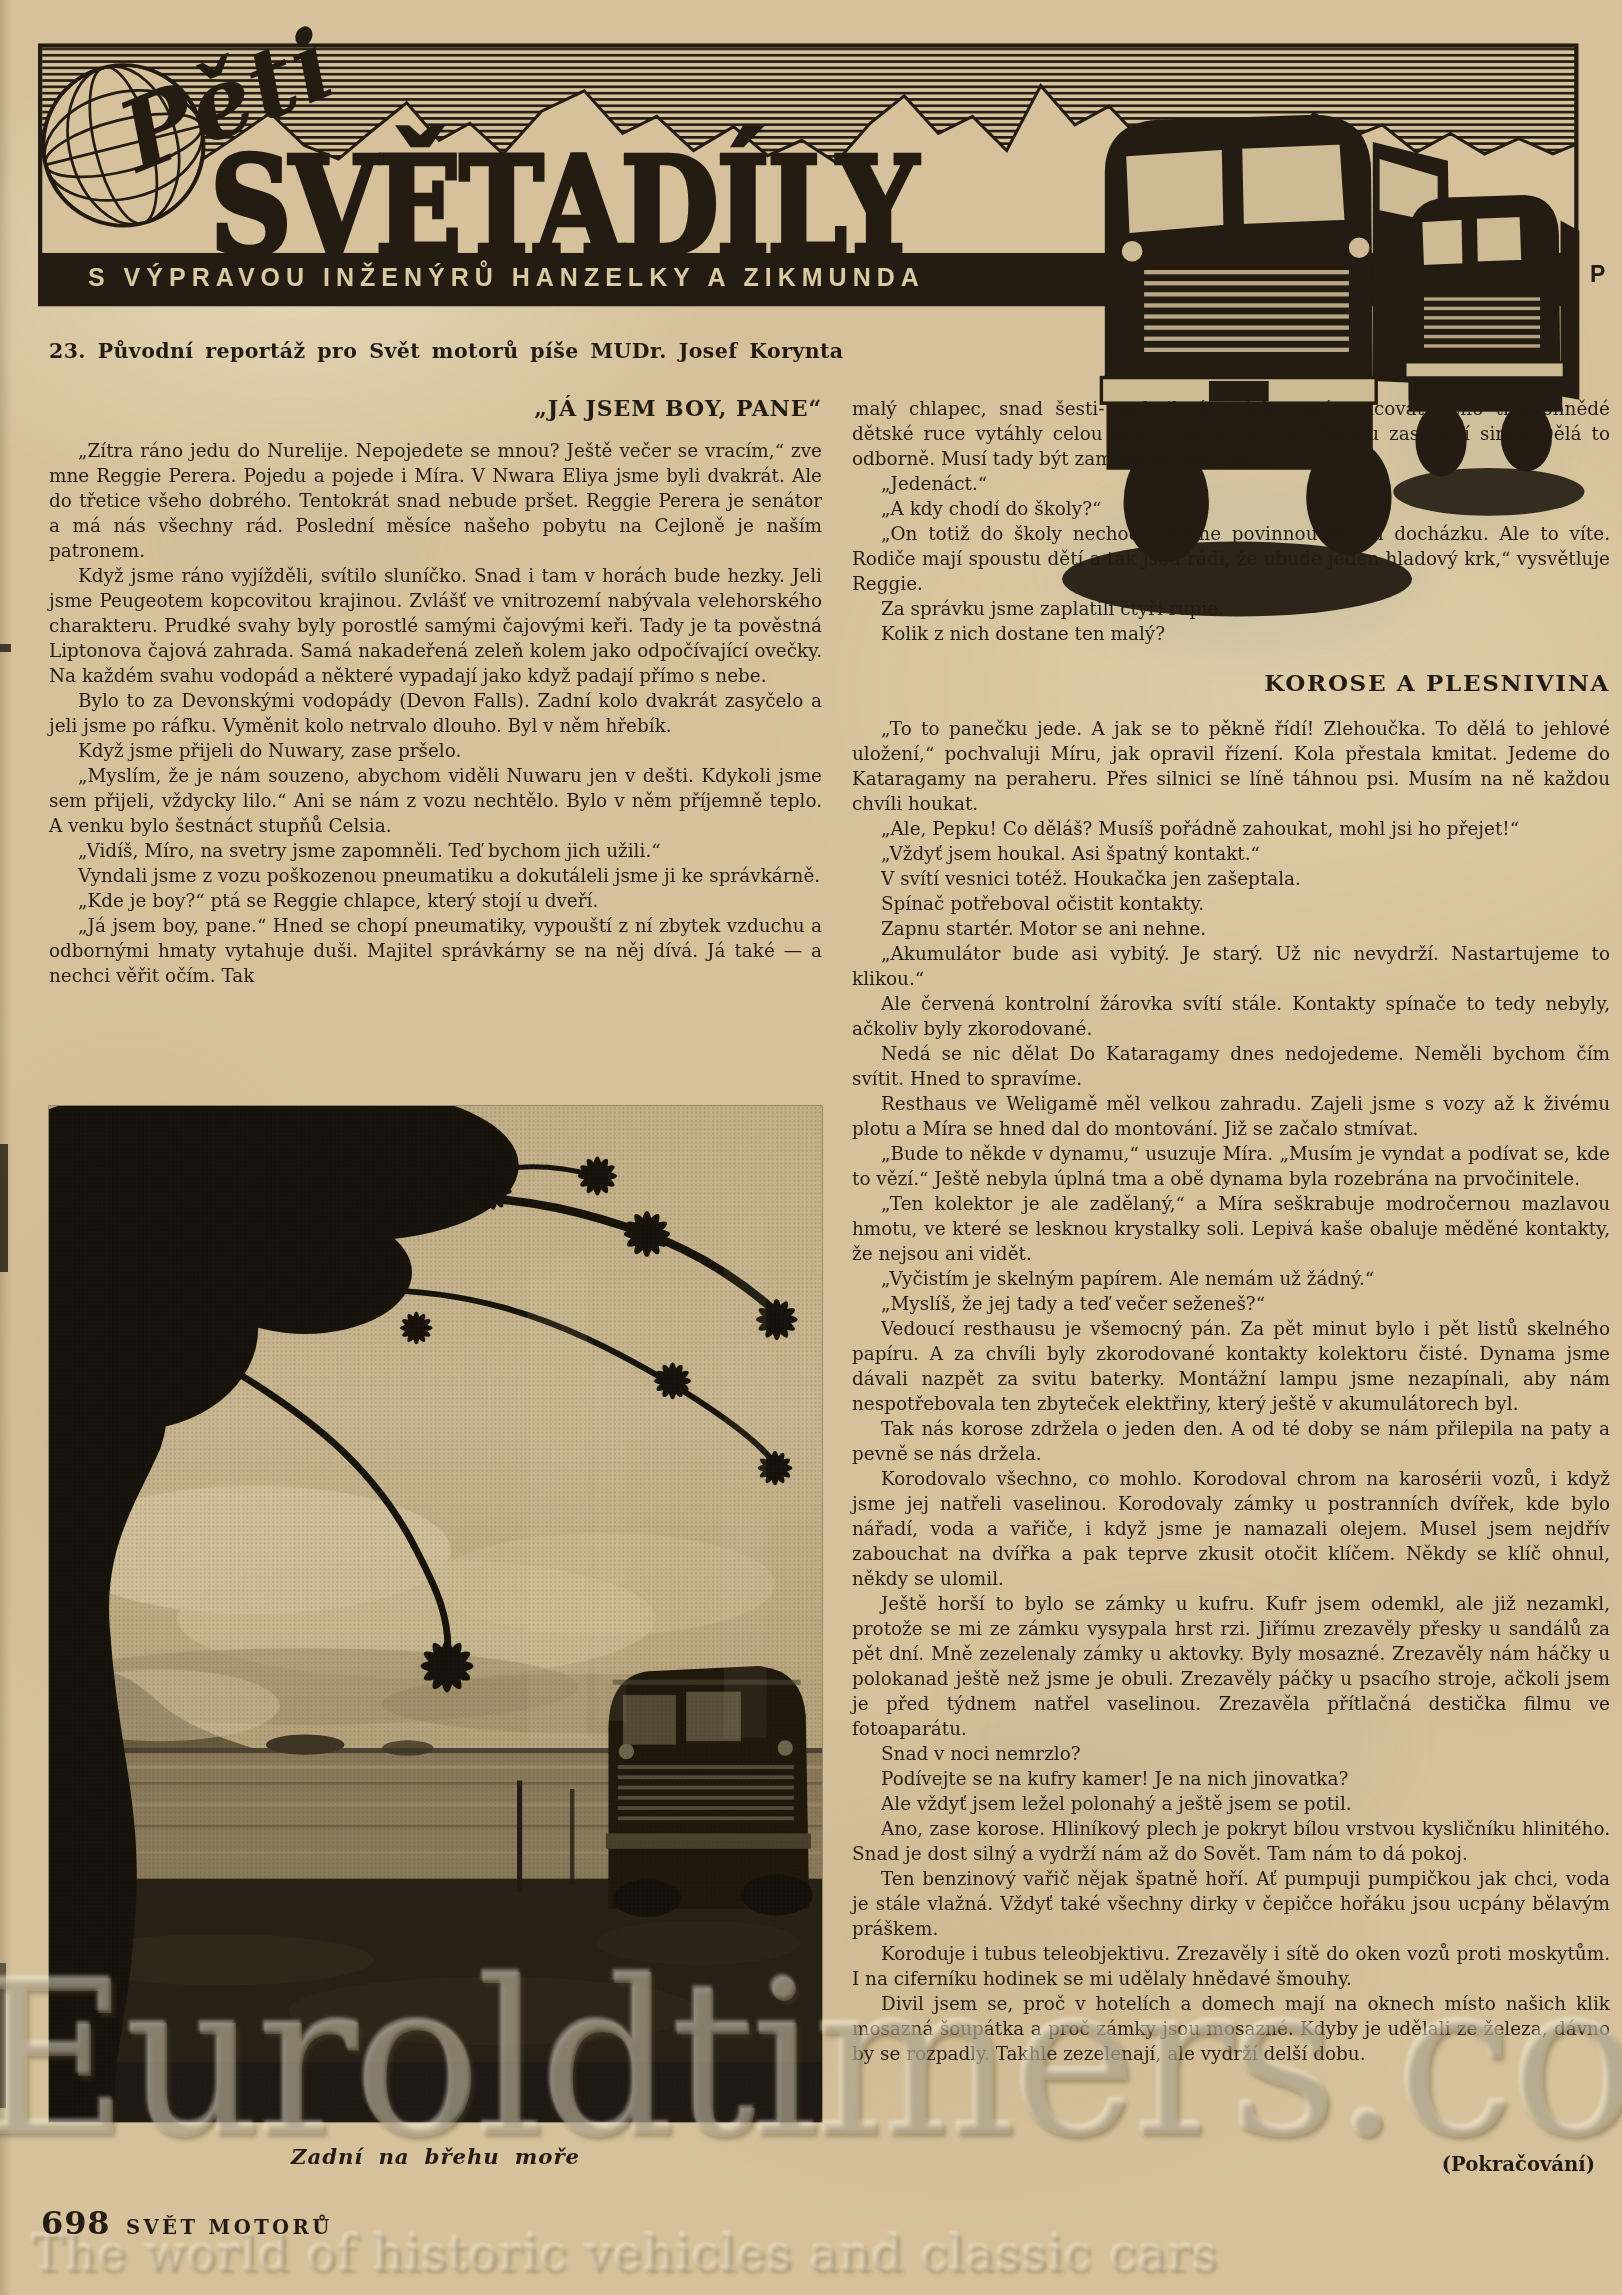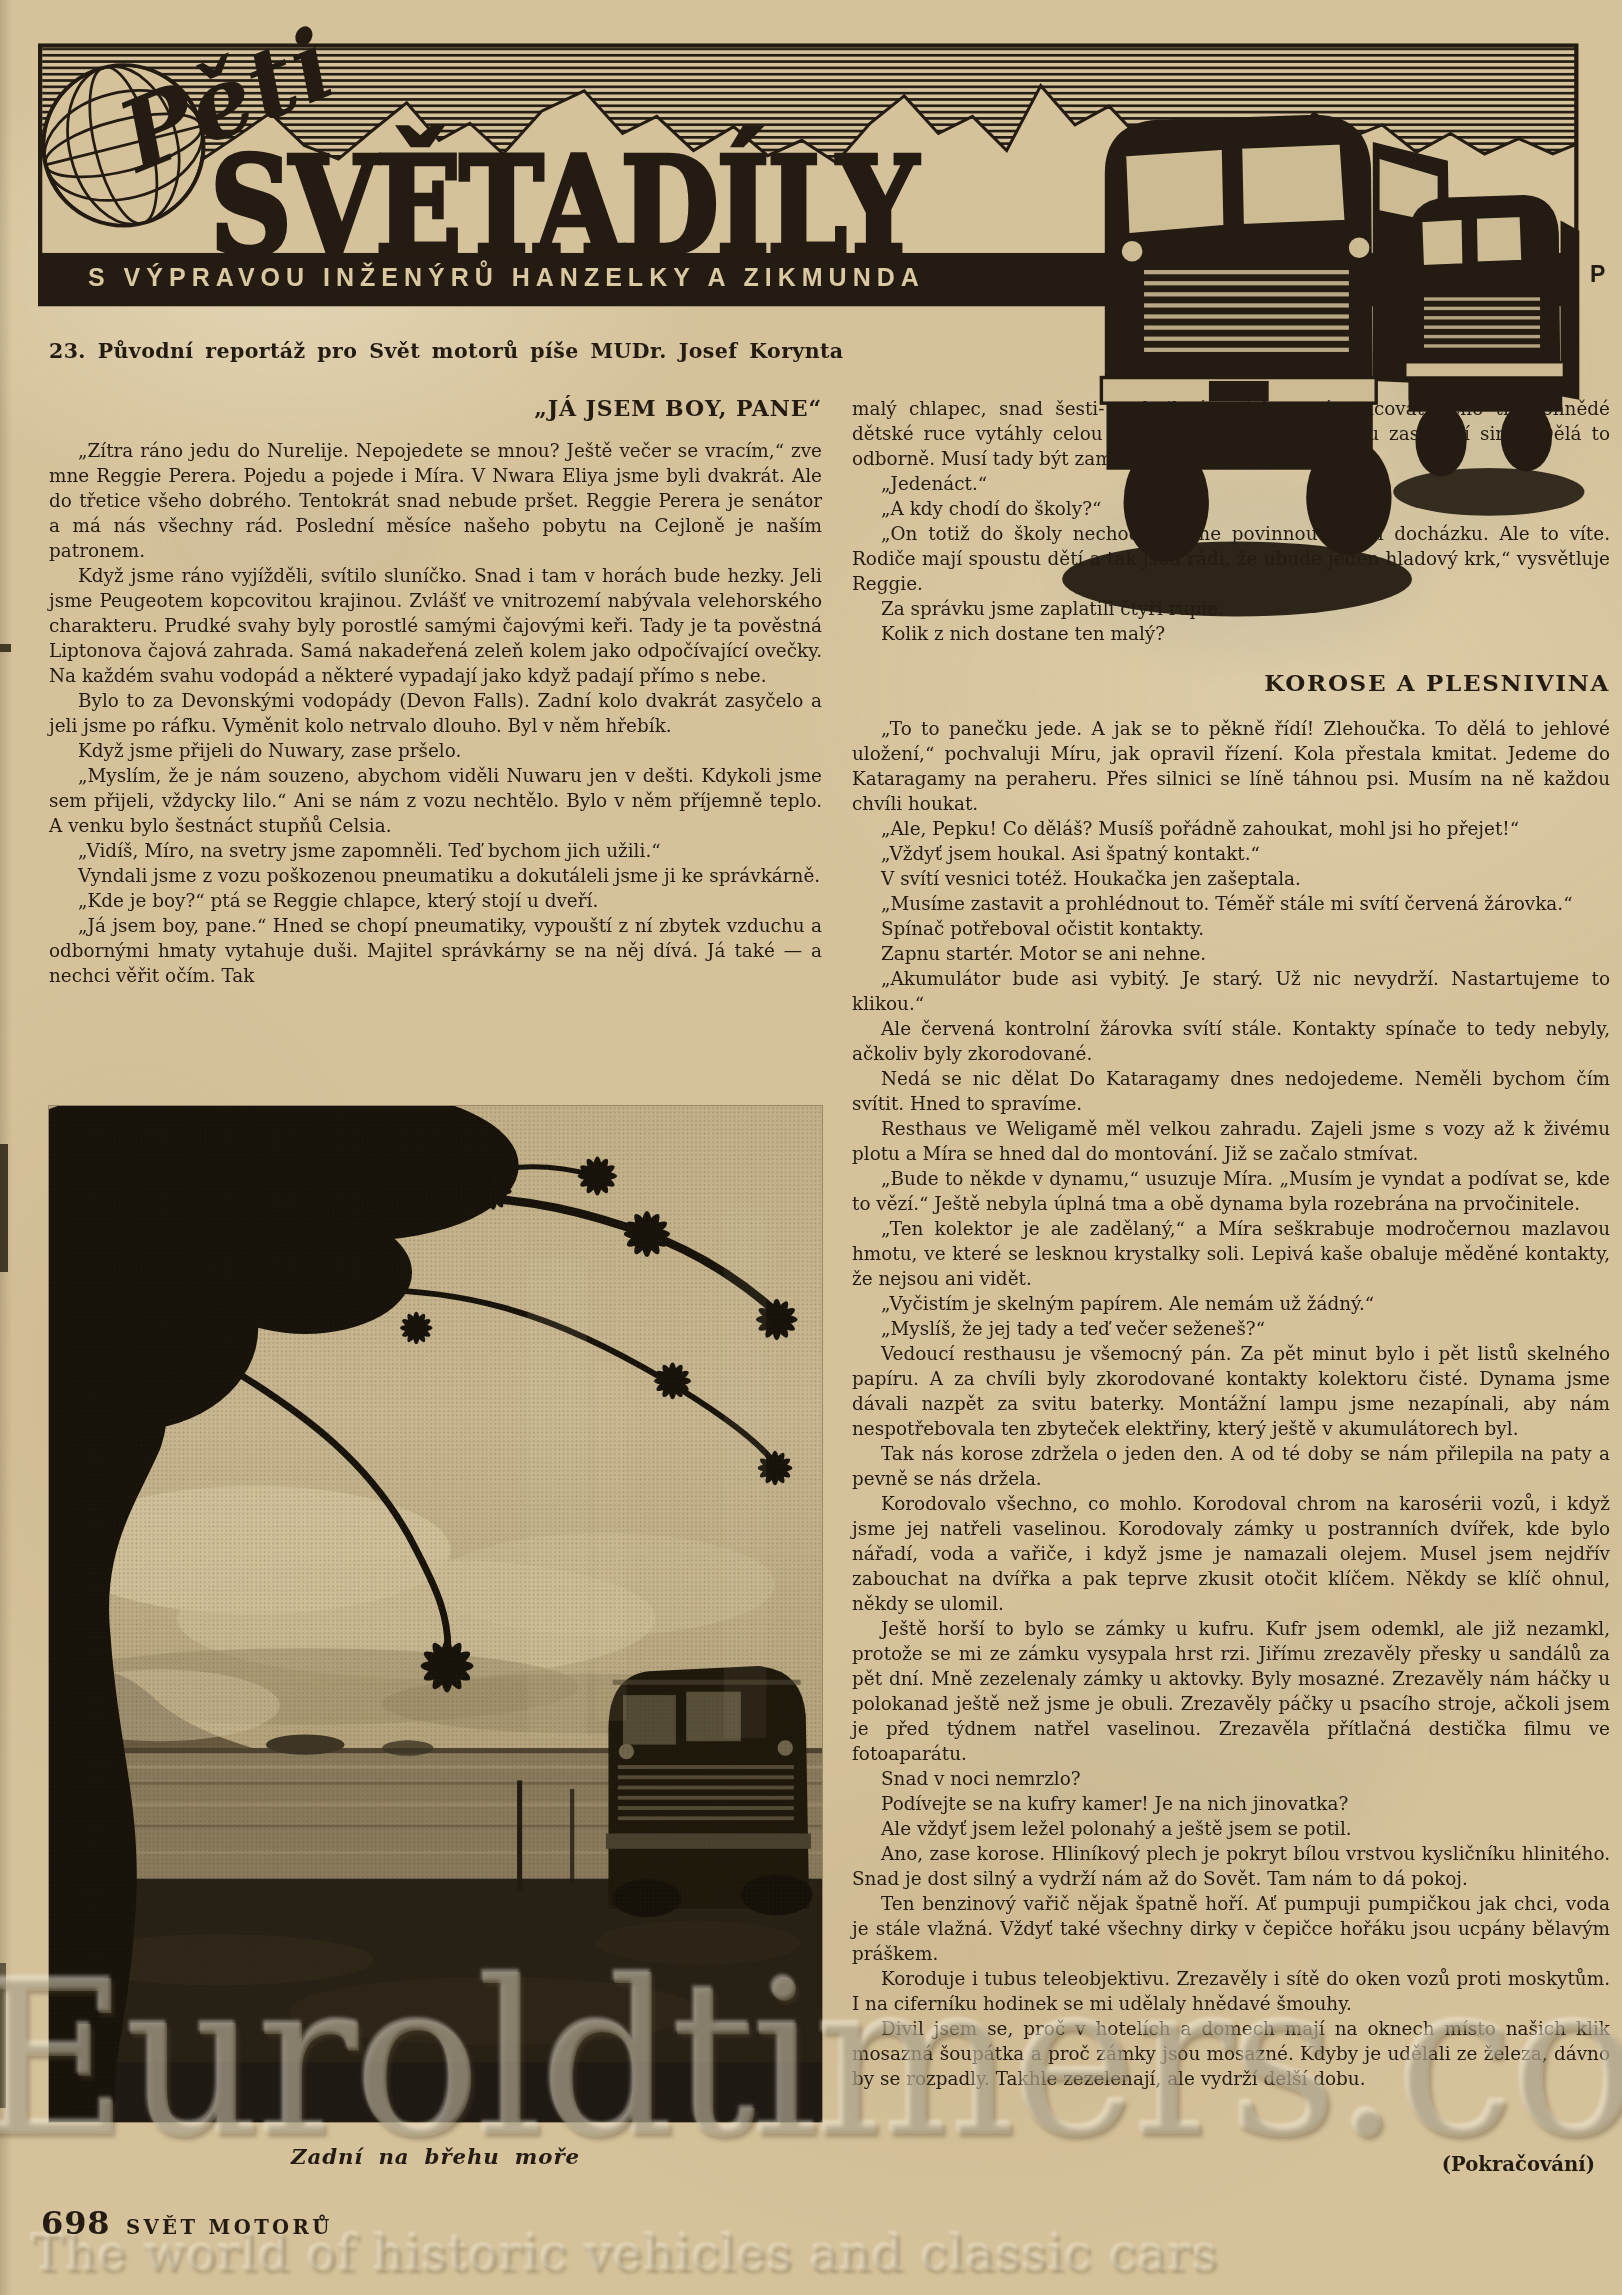--- a/index.html
+++ b/index.html
@@ -297,21 +297,20 @@
       <p>„On totiž do školy nechodí. Máme povinnou školní docházku. Ale to víte. Rodiče mají spoustu dětí a tak jsou rádi, že ubude jeden hladový krk,“ vysvětluje Reggie.</p>
       <p>Za správku jsme zaplatili čtyři rupie.</p>
       <p>Kolik z nich dostane ten malý?</p>
     </div>
   <h2 class="col-heading mid">KOROSE A PLESNIVINA</h2>
   <div>
       <p>„To to panečku jede. A jak se to pěkně řídí! Zlehoučka. To dělá to jehlové uložení,“ pochvaluji Míru, jak opravil řízení. Kola přestala kmitat. Jedeme do Kataragamy na peraheru. Přes silnici se líně táhnou psi. Musím na ně každou chvíli houkat.</p>
       <p>„Ale, Pepku! Co děláš? Musíš pořádně zahoukat, mohl jsi ho přejet!“</p>
       <p>„Vždyť jsem houkal. Asi špatný kontakt.“</p>
       <p>V svítí vesnici totéž. Houkačka jen zašeptala.</p>
-      <p>„Musíme zastavit a prohlédnout to. Téměř stále mi svítí červená žárovka.“</p>
       <p>Spínač potřeboval očistit kontakty.</p>
       <p>Zapnu startér. Motor se ani nehne.</p>
       <p>„Akumulátor bude asi vybitý. Je starý. Už nic nevydrží. Nastartujeme to klikou.“</p>
       <p>Ale červená kontrolní žárovka svítí stále. Kontakty spínače to tedy nebyly, ačkoliv byly zkorodované.</p>
       <p>Nedá se nic dělat Do Kataragamy dnes nedojedeme. Neměli bychom čím svítit. Hned to spravíme.</p>
       <p>Resthaus ve Weligamě měl velkou zahradu. Zajeli jsme s vozy až k živému plotu a Míra se hned dal do montování. Již se začalo stmívat.</p>
       <p>„Bude to někde v dynamu,“ usuzuje Míra. „Musím je vyndat a podívat se, kde to vězí.“ Ještě nebyla úplná tma a obě dynama byla rozebrána na prvočinitele.</p>
       <p>„Ten kolektor je ale zadělaný,“ a Míra seškrabuje modročernou mazlavou hmotu, ve které se lesknou krystalky soli. Lepivá kaše obaluje měděné kontakty, že nejsou ani vidět.</p>
       <p>„Vyčistím je skelným papírem. Ale nemám už žádný.“</p>
       <p>„Myslíš, že jej tady a teď večer seženeš?“</p>

